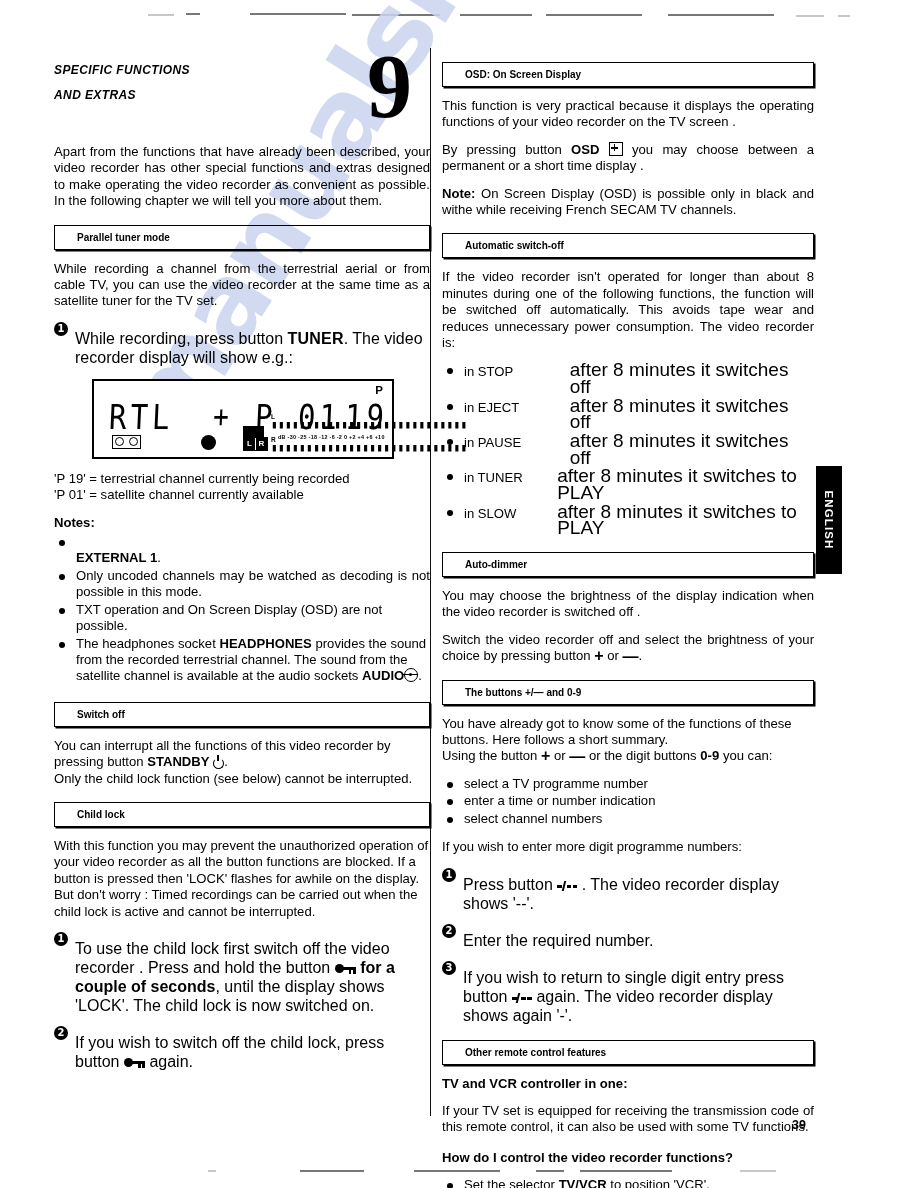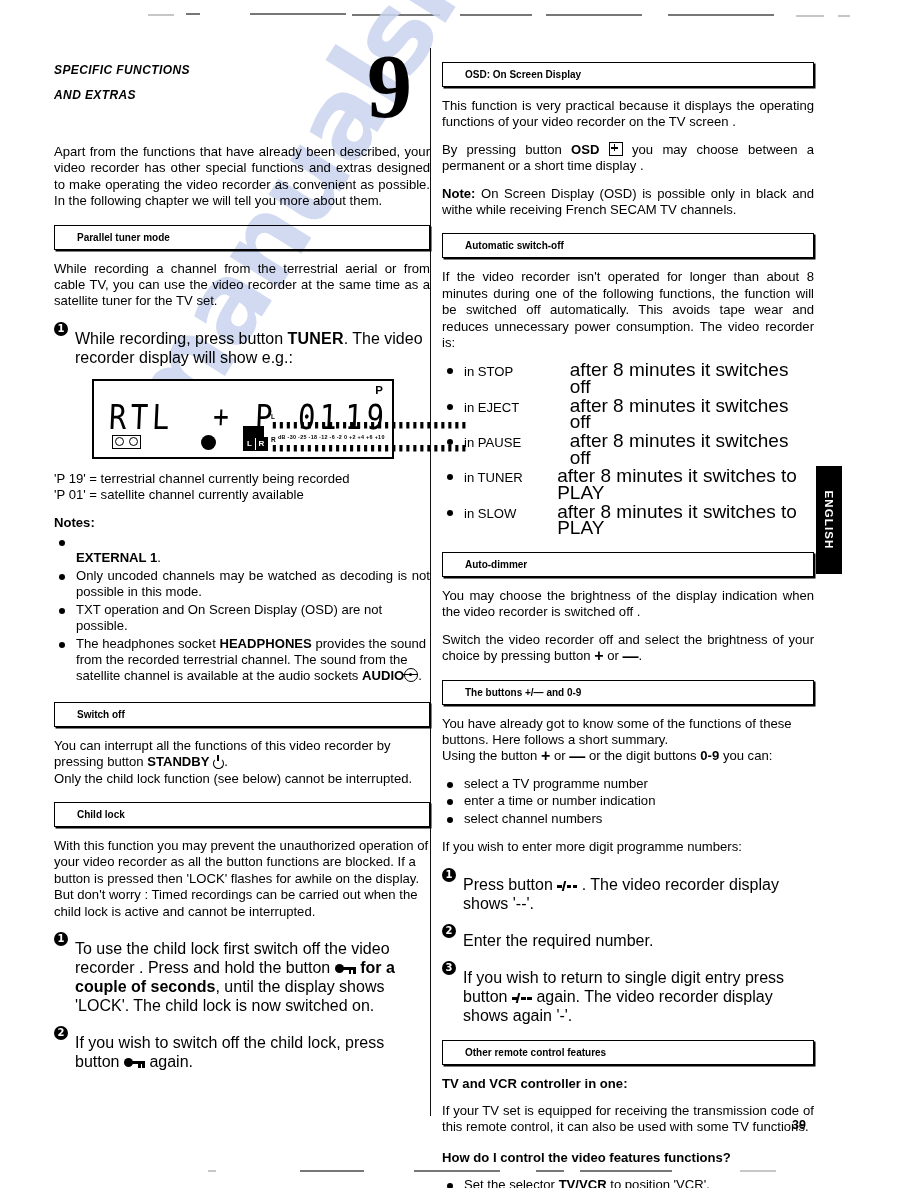--- a/index.html
+++ b/index.html
@@ -447,21 +447,21 @@
         <span>again. The video recorder display shows again '-'.</span>
       </div>
     </div>
 
     <div class="bar">Other remote control features</div>
 
     <p style="font-weight:700;">TV and VCR controller in one:</p>
 
     <p class="just">If your TV set is equipped for receiving the transmission code of this remote control, it can also be used with some TV functions.</p>
 
-    <p style="font-weight:700;margin-top:14px;">How do I control the video features functions?</p>
+    <p style="font-weight:700;margin-top:14px;">How do I control the video recorder functions?</p>
 
     <div class="bl">
       <div class="dot"></div>
       <div class="t">
         <span>Set the selector</span>
         <b>TV/VCR</b>
         <span>to position 'VCR'.</span>
       </div>
     </div>
     <div class="bl">

